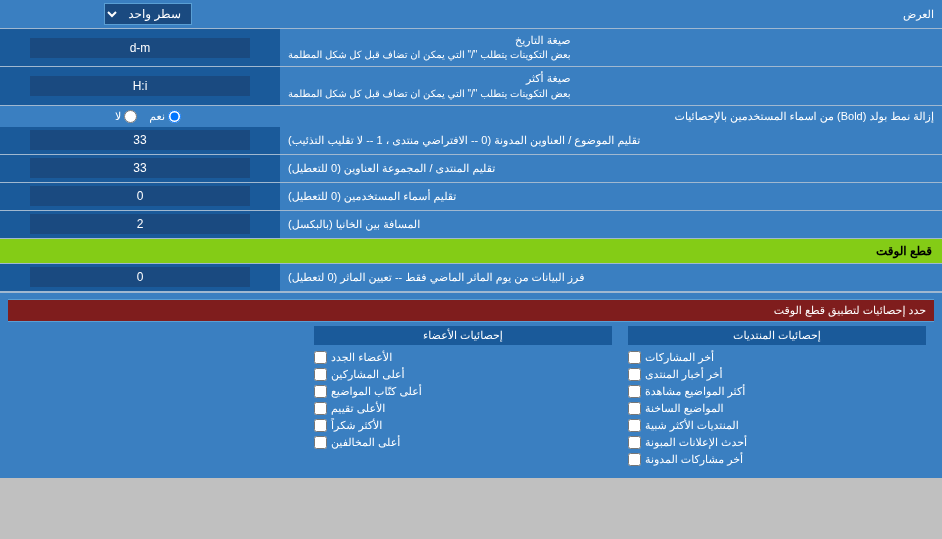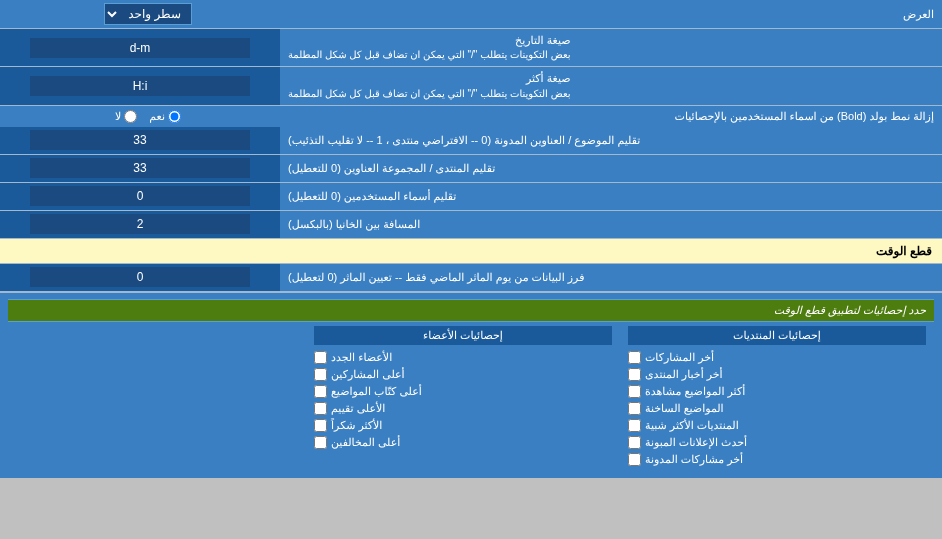--- a/index.html
+++ b/index.html
@@ -43,21 +43,21 @@
       background: #1a4a80;
       color: #fff;
       border: none;
       padding: 3px 6px;
       font-size: 12px;
       text-align: center;
       width: 220px;
       direction: ltr;
     }
     .section-header {
-      background: #fef9c3;
+      background: #84cc16;
       color: #000;
       font-weight: bold;
       padding: 5px 10px;
       text-align: right;
       border-bottom: 1px solid #a0b8d0;
       font-size: 12px;
     }
     .radio-row {
       display: flex;
       align-items: center;
@@ -115,27 +115,26 @@
       justify-content: flex-end;
       gap: 4px;
       color: #fff;
       font-size: 11px;
       padding: 2px 0;
     }
     .checkbox-item input[type="checkbox"] {
       cursor: pointer;
     }
     .limit-row {
-      background: #4d7c0f;
+      background: #7f1d1d;
       color: #fff;
       padding: 4px 8px;
       font-size: 11px;
       border-bottom: 1px solid #5a9fd4;
       border-top: 1px solid #5a9fd4;
-      font-style: italic;
     }
     .top-row {
       display: flex;
       align-items: center;
       background: #3a7fc1;
       border-bottom: 1px solid #a0b8d0;
       padding: 3px 8px;
     }
     .top-row .label-part {
       flex: 1;

